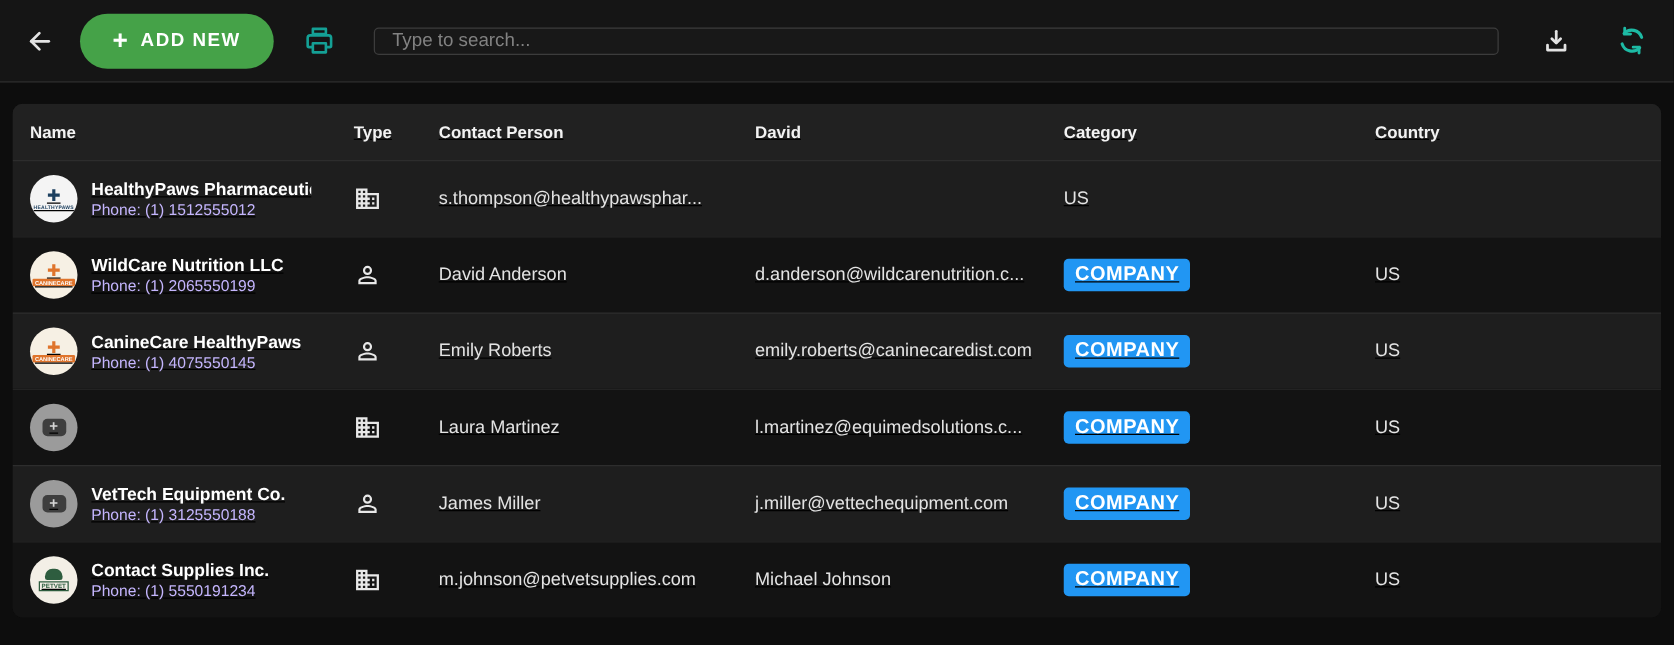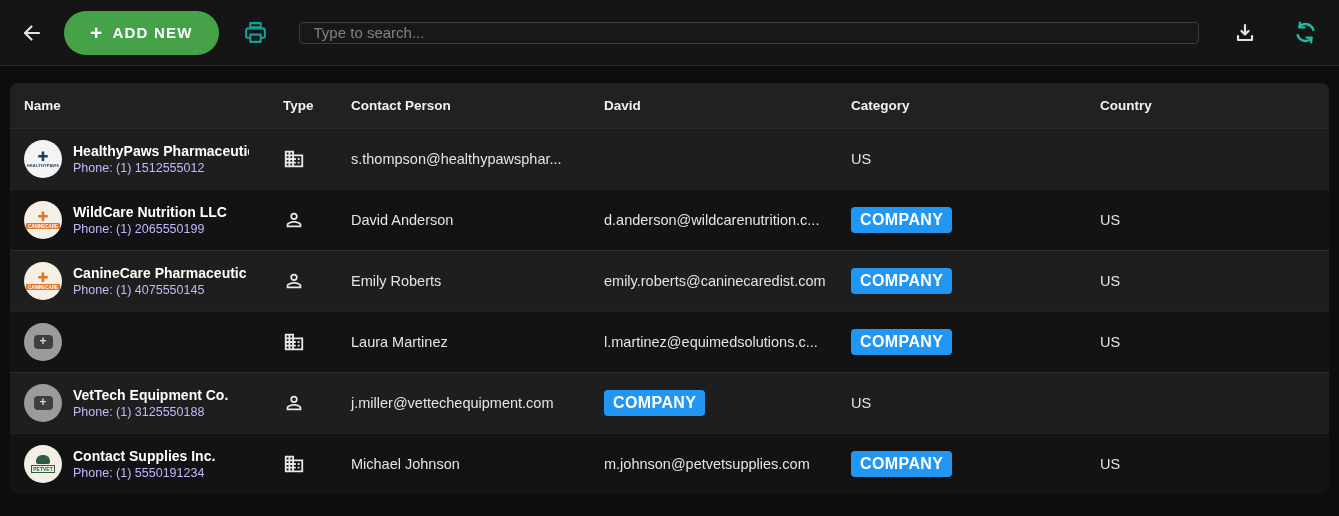--- a/index.html
+++ b/index.html
@@ -24,20 +24,21 @@
   }
   .search-input::placeholder { color:#828282; }
   .download-btn { margin-left:32px; width:28px; height:28px; display:flex; align-items:center; justify-content:center; cursor:pointer; }
   .refresh-btn { margin-left:32px; margin-right:4px; width:28px; height:28px; display:flex; align-items:center; justify-content:center; cursor:pointer; }
 
   
   .table-wrap { margin:17px 10px 0 10px; border-radius:8px; overflow:hidden; background:#131313; }
   .grid-row {
     display:grid; grid-template-columns:259px 68px 253px 247px 249px 1fr;
     align-items:stretch;
+    text-decoration:underline;
   }
   .header-row { background:#212121; height:45px; }
   .header-cell { display:flex; align-items:center; padding-left:14px; color:#f2f2f2; font-size:13.5px; font-weight:bold; cursor:pointer; }
   .row { height:61px; border-top:1px solid rgba(255,255,255,0.07); cursor:pointer; }
   .row:nth-child(odd) { background:#131313; }
   .row:nth-child(even) { background:#1e1e1e; }
   .cell { display:flex; align-items:center; padding-left:14px; color:#e4e4e4; font-size:14.5px; overflow:hidden; }
 
   
   .name-cell { gap:11px; }
@@ -190,21 +191,21 @@
       </div>
   </div>
 
   <div class="grid-row row">
     <div class="cell name-cell">
       <div class="avatar" data-avatar="caninecare">
         <span class="logo-glyph">✚</span>
         <span class="logo-text">CANINECARE</span>
       </div>
       <div class="name-wrap">
-        <div class="company-name">CanineCare Pharmaceutic</div>
+        <div class="company-name">CanineCare HealthyPaws</div>
         <div class="phone">Phone: (1) 4075550145</div>
       </div>
     </div>
     <div class="cell type-cell" data-type="person">
 
       <svg class="icon-person" width="22" height="22" viewBox="0 0 24 24" fill="#e8e8e8">
           <path d="M12 5.9a2.1 2.1 0 1 1 0 4.2 2.1 2.1 0 0 1 0-4.2m0 9c2.97 0 6.1 1.46 6.1 2.1v1.1H5.9V17c0-.64 3.13-2.1 6.1-2.1M12 4a4 4 0 1 0 0 8 4 4 0 0 0 0-8zm0 9c-2.67 0-8 1.34-8 4v3h16v-3c0-2.66-5.33-4-8-4z"></path>
         </svg>
     </div>
     <div class="cell">
@@ -259,20 +260,23 @@
         <div class="phone">Phone: (1) 3125550188</div>
       </div>
     </div>
     <div class="cell type-cell" data-type="person">
 
       <svg class="icon-person" width="22" height="22" viewBox="0 0 24 24" fill="#e8e8e8">
           <path d="M12 5.9a2.1 2.1 0 1 1 0 4.2 2.1 2.1 0 0 1 0-4.2m0 9c2.97 0 6.1 1.46 6.1 2.1v1.1H5.9V17c0-.64 3.13-2.1 6.1-2.1M12 4a4 4 0 1 0 0 8 4 4 0 0 0 0-8zm0 9c-2.67 0-8 1.34-8 4v3h16v-3c0-2.66-5.33-4-8-4z"></path>
         </svg>
     </div>
     <div class="cell">
+        <span>James Miller</span>
+      </div>
+    <div class="cell">
         <span>j.miller@vettechequipment.com</span>
       </div>
     <div class="cell">
         <span class="badge">COMPANY</span>
       </div>
     <div class="cell">
         <span>US</span>
       </div>
   </div>
 
@@ -287,26 +291,26 @@
         <div class="phone">Phone: (1) 5550191234</div>
       </div>
     </div>
     <div class="cell type-cell" data-type="company">
       <svg class="icon-building" width="22" height="22" viewBox="0 0 24 24" fill="#e8e8e8">
           <path d="M12 7V3H2v18h20V7H12zM6 19H4v-2h2v2zm0-4H4v-2h2v2zm0-4H4V9h2v2zm0-4H4V5h2v2zm4 12H8v-2h2v2zm0-4H8v-2h2v2zm0-4H8V9h2v2zm0-4H8V5h2v2zm10 12h-8v-2h2v-2h-2v-2h2v-2h-2V9h8v10zm-2-8h-2v2h2v-2zm0 4h-2v2h2v-2z"></path>
         </svg>
 
     </div>
     <div class="cell">
+        <span>m.johnson@petvetsupplies.com</span>
+      </div>
+    <div class="cell">
         <span>Michael Johnson</span>
       </div>
     <div class="cell">
-        <span>m.johnson@petvetsupplies.com</span>
-      </div>
-    <div class="cell">
         <span class="badge">COMPANY</span>
       </div>
     <div class="cell">
         <span>US</span>
       </div>
   </div>
 
 </div>
 
 </body></html>

